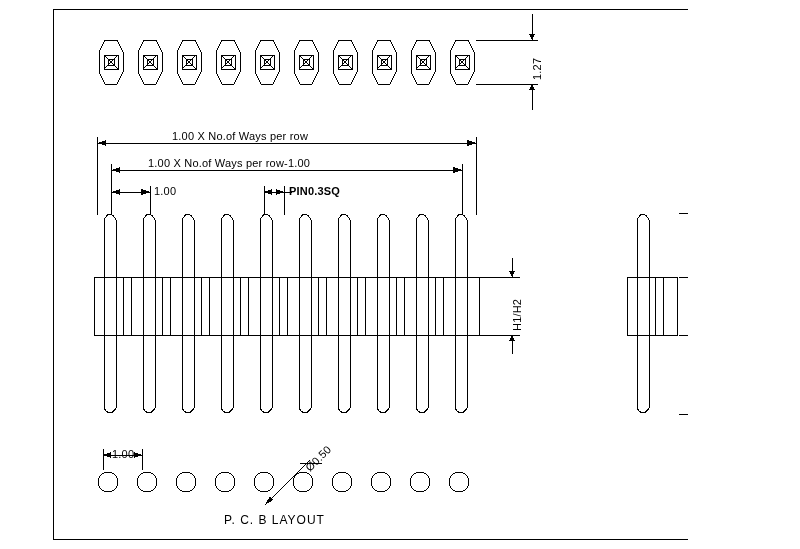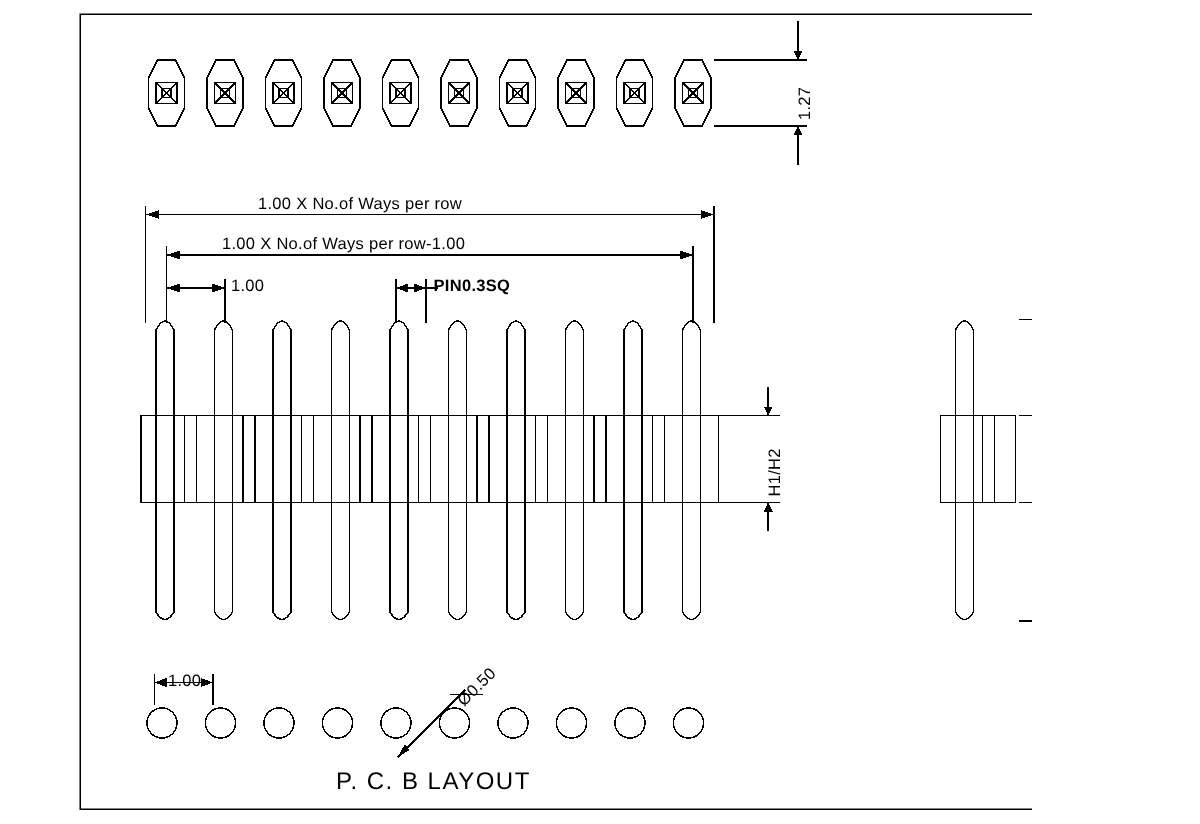--- a/index.html
+++ b/index.html
@@ -40,21 +40,21 @@
     font-size: 11px;
     color: #000;
     white-space: nowrap;
     letter-spacing: 0.2px;
   }
   .lbl.vert {
     transform-origin: left top;
     transform: rotate(-90deg);
   }
   .lbl.big {
-    font-size: 16px;
+    font-size: 12px;
     letter-spacing: 1px;
   }
   .lbl.rot45 {
     transform-origin: left top;
     transform: rotate(-45deg);
   }
 </style>
 </head>
 <body>
 

